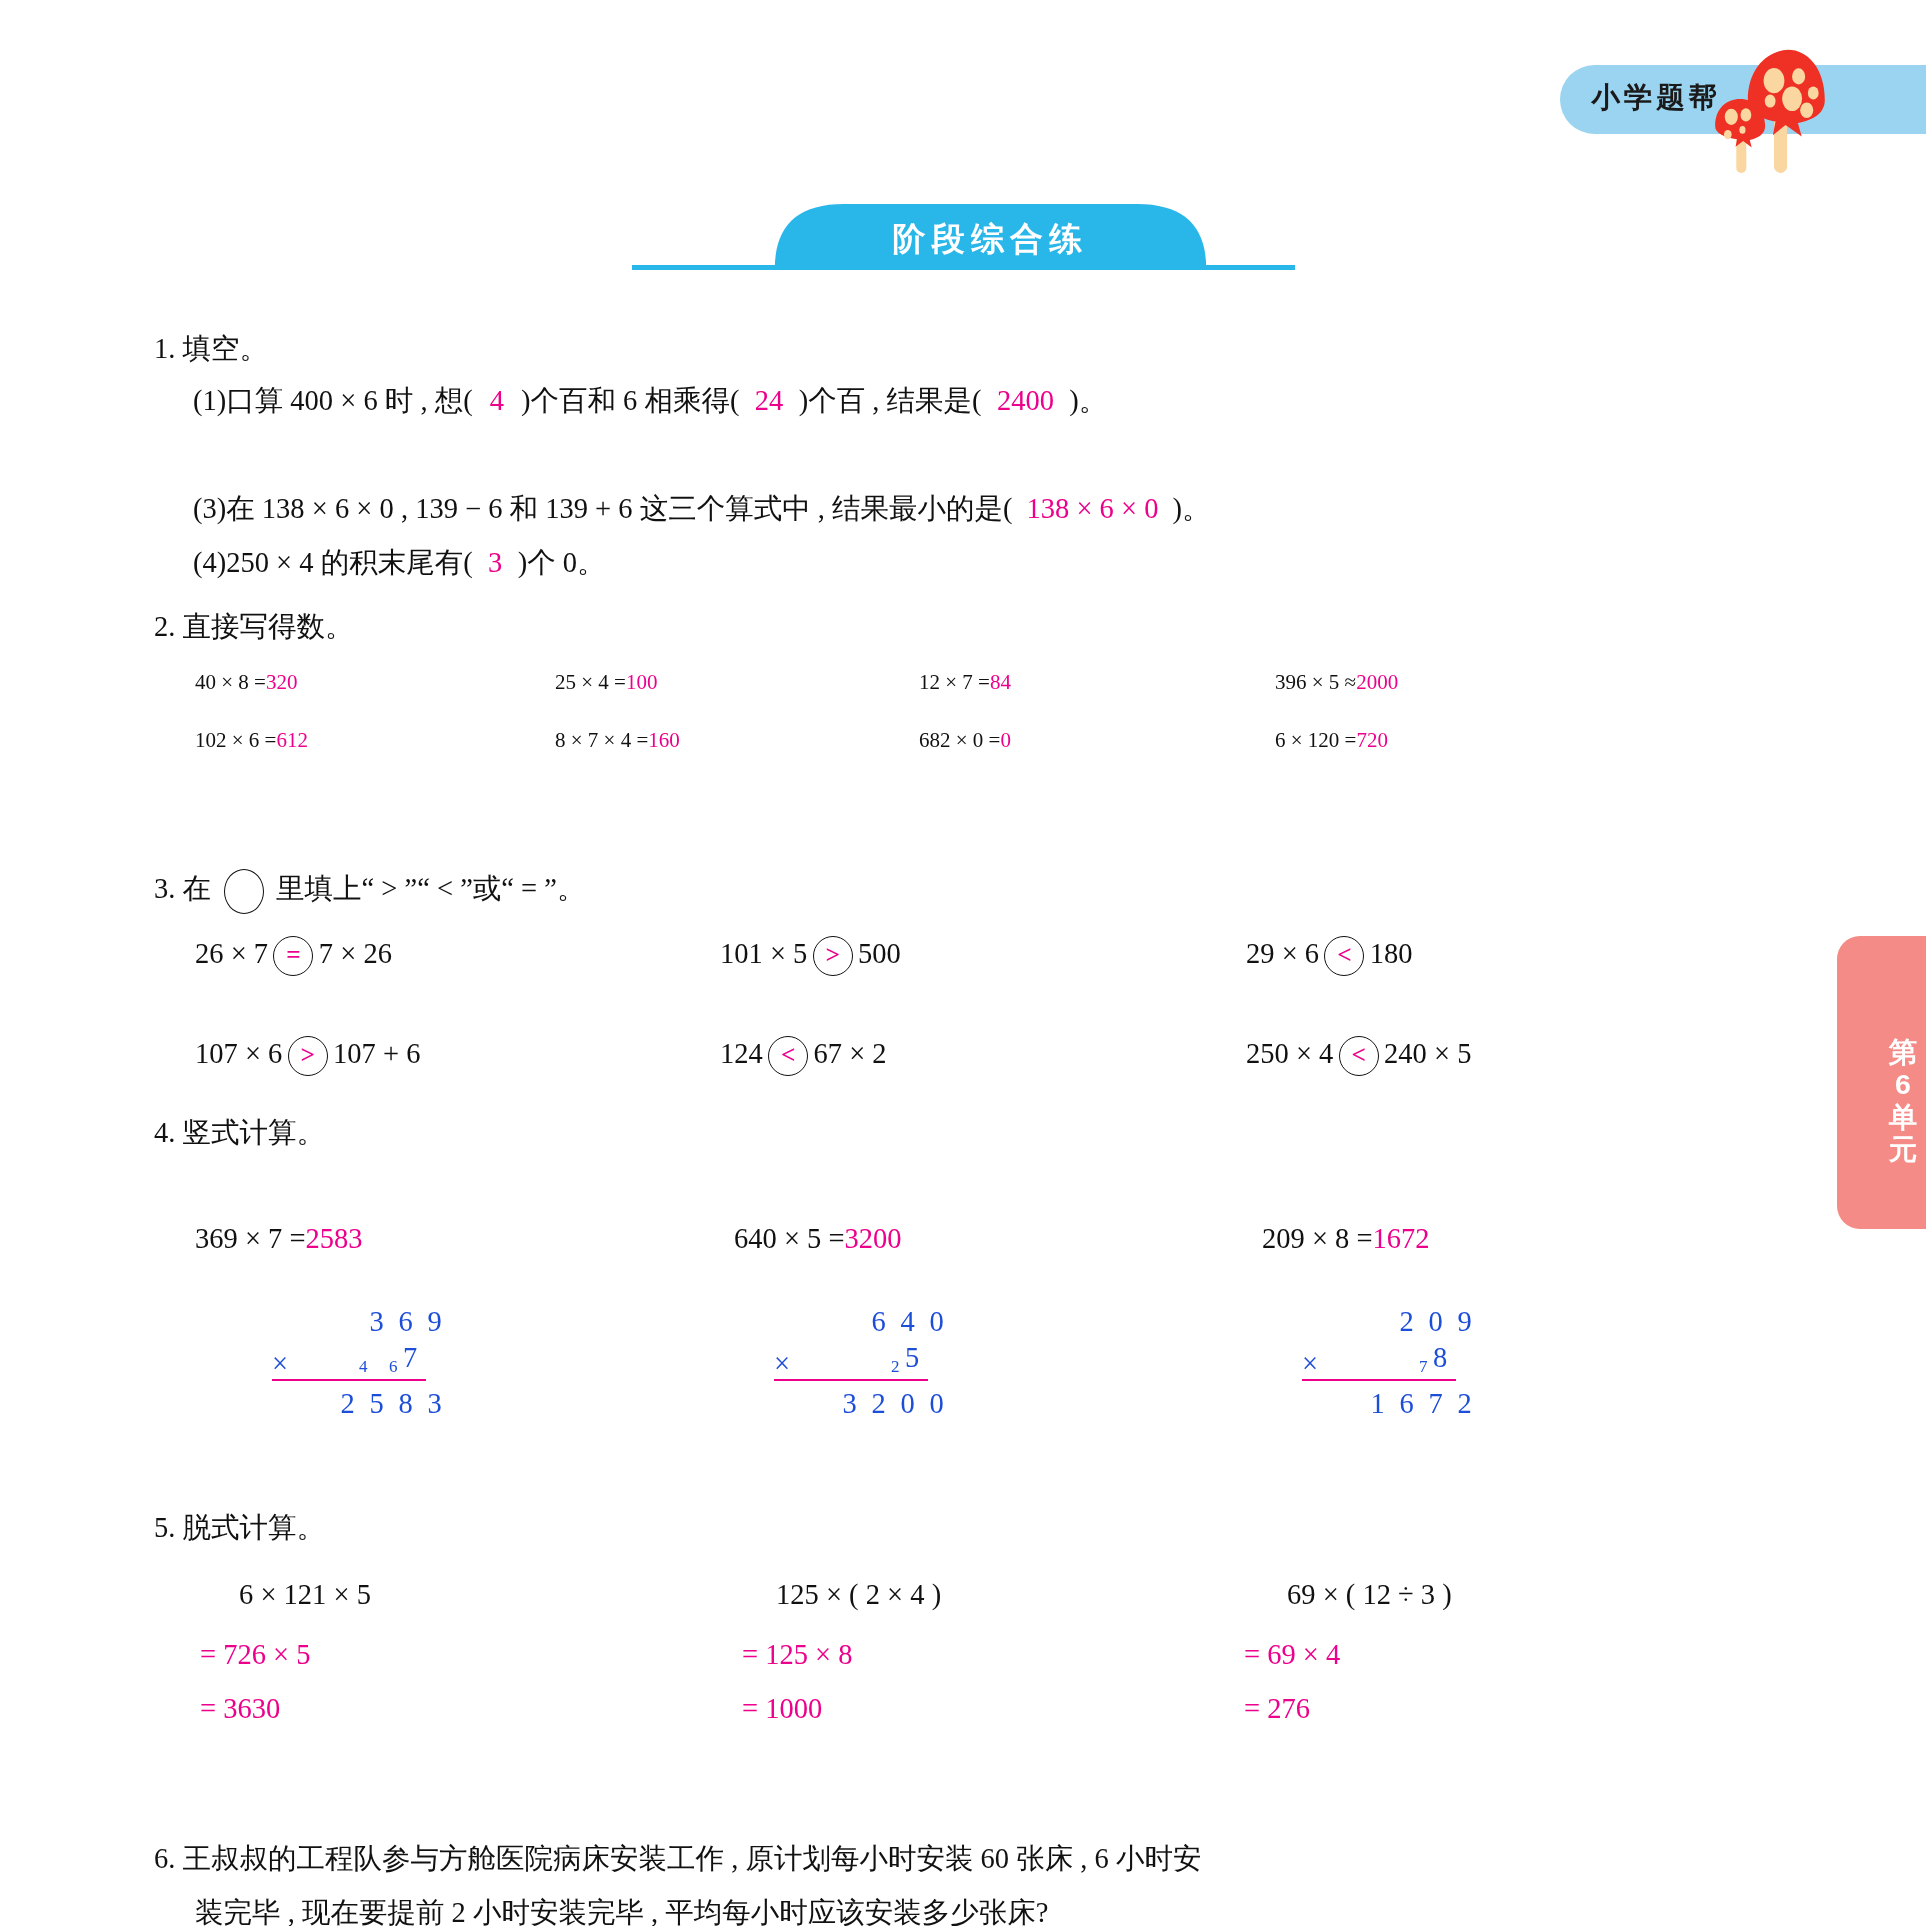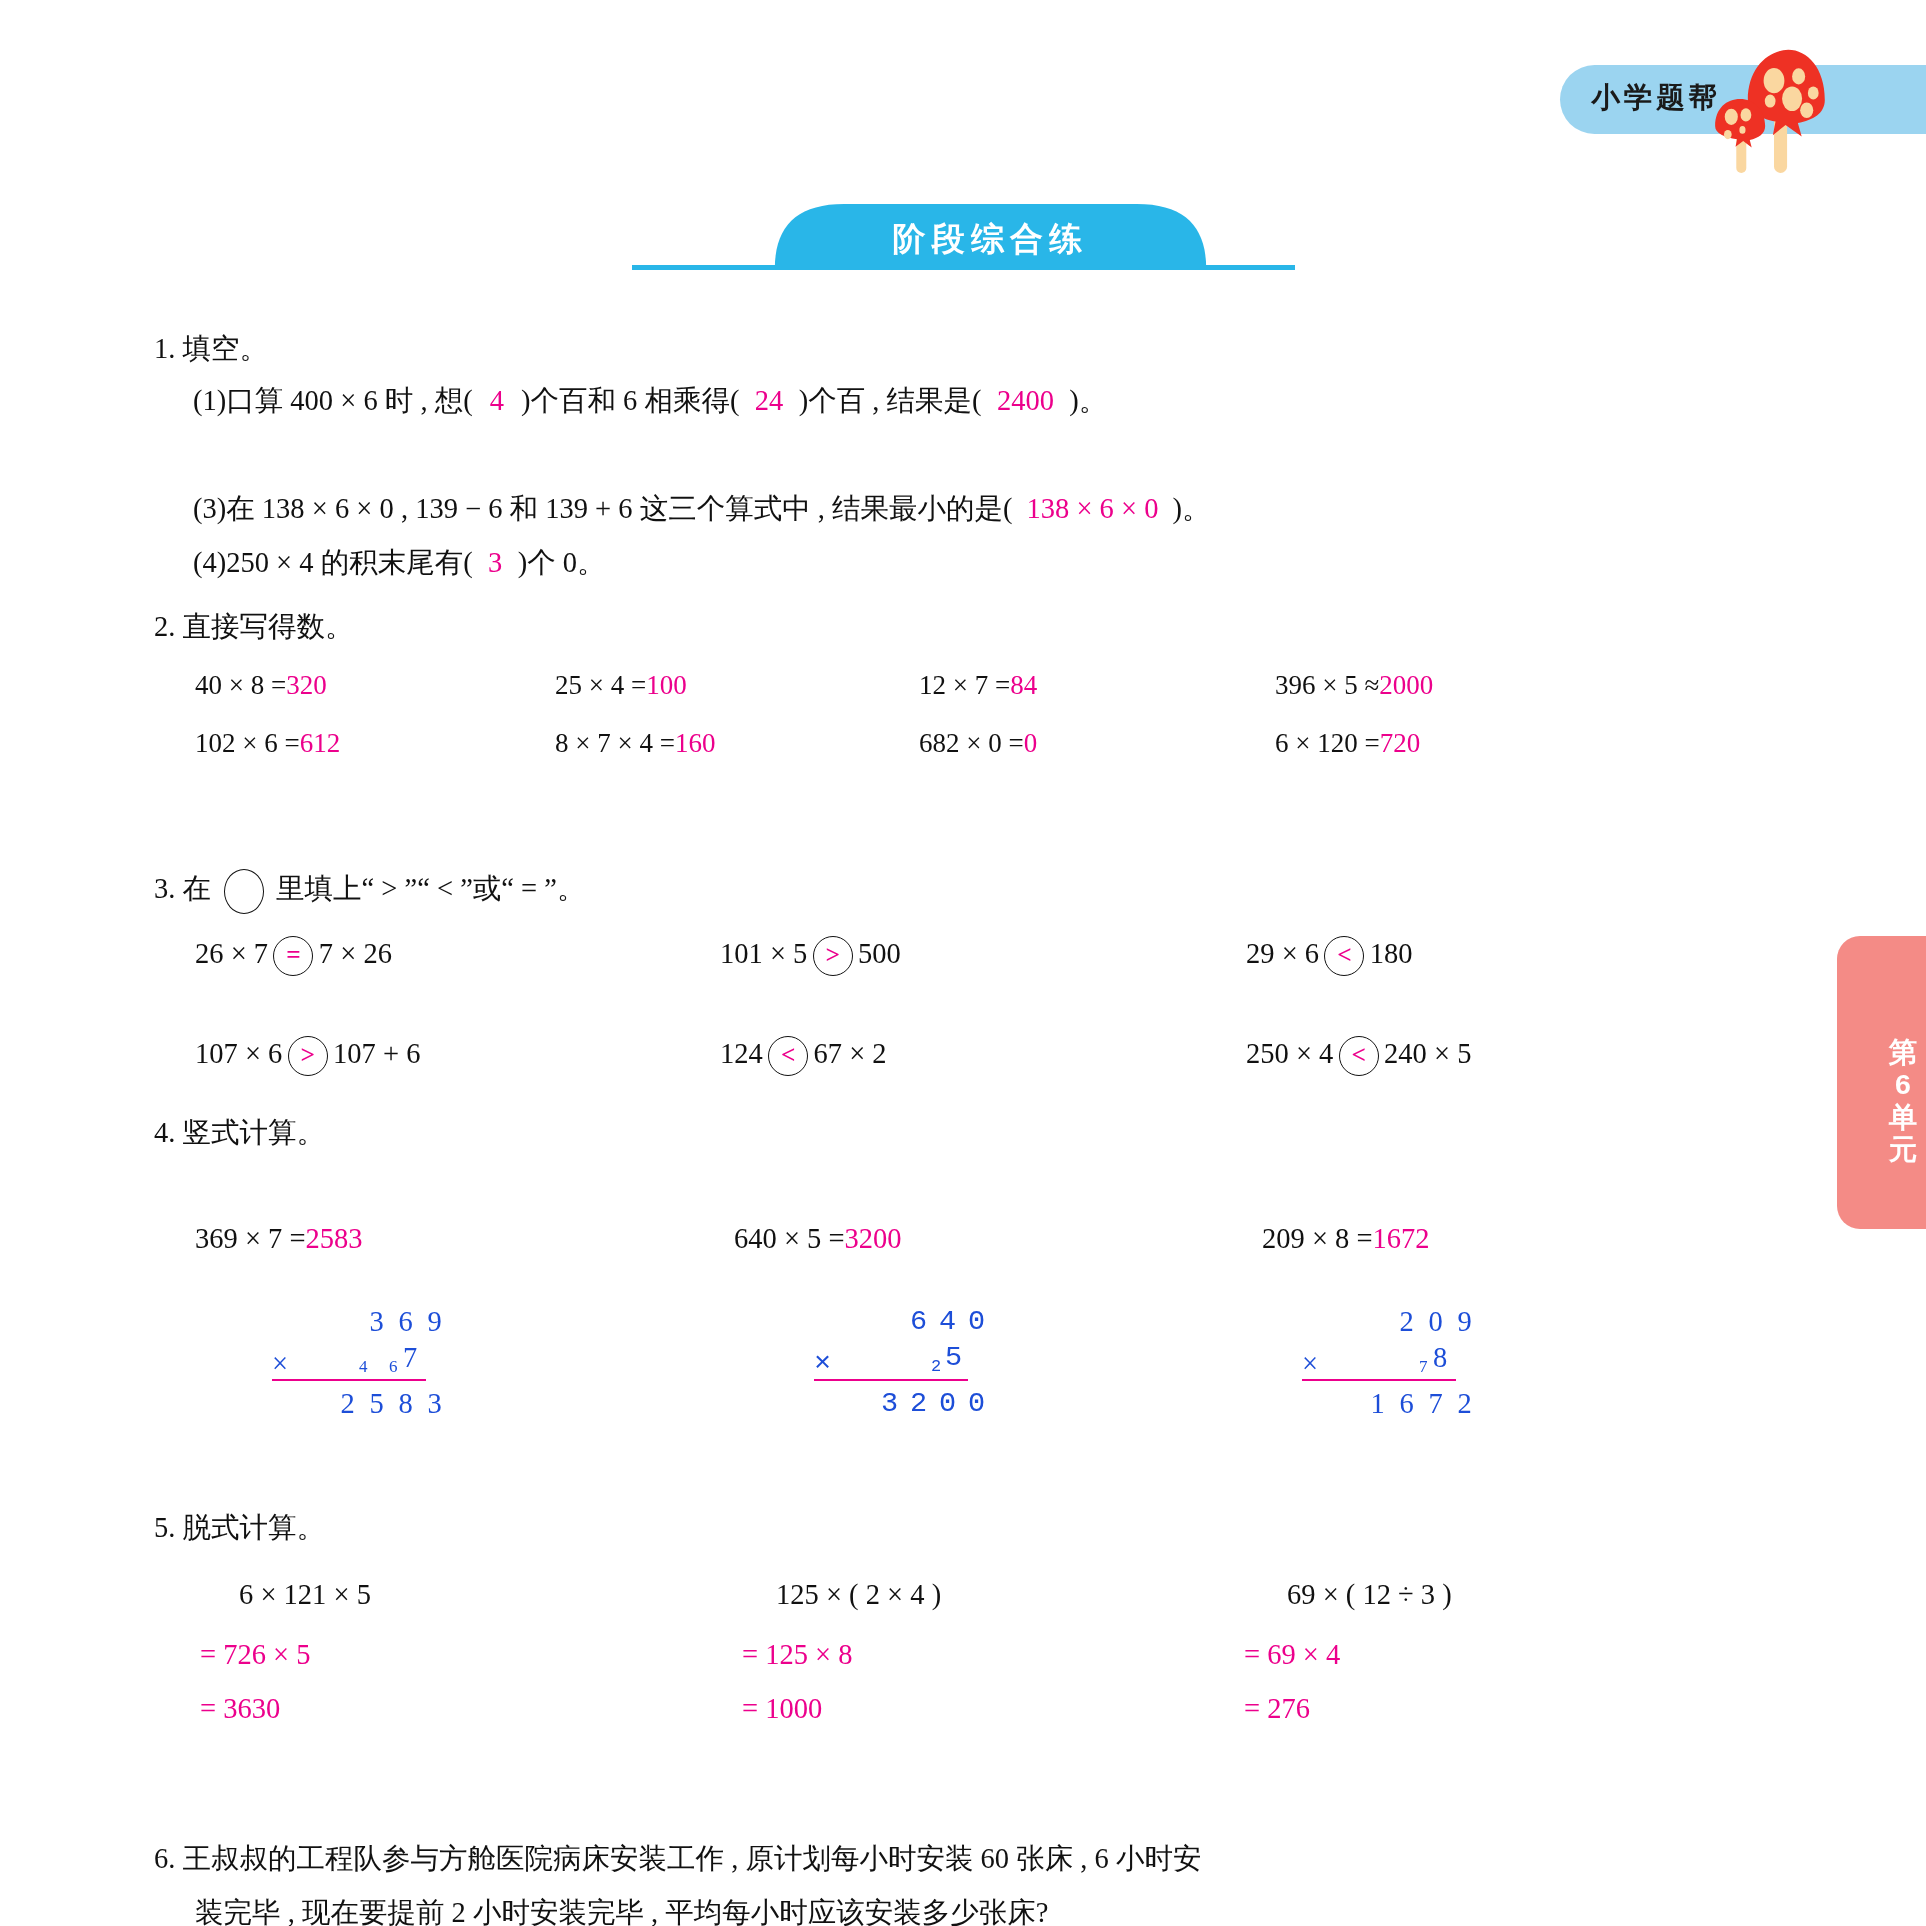--- a/index.html
+++ b/index.html
@@ -44,21 +44,21 @@
   }
   .side-tab-text{
     position:absolute;right:36px;top:1036px;width:58px;
     font-family:"Liberation Sans","DejaVu Sans",sans-serif;
     font-size:28.5px;font-weight:700;color:#ffffff;line-height:1.14;
     text-align:center;
   }
 
   
   .q{position:absolute;font-size:28.5px;color:#111;white-space:nowrap;line-height:1;}
-  .qs{position:absolute;font-size:27px;color:#111;white-space:nowrap;line-height:1;}
+  .qs{position:absolute;font-size:21px;color:#111;white-space:nowrap;line-height:1;}
   .ans{color:#ec008c;}
 
   
   .opcircle{
     display:inline-block;width:38px;height:38px;border:1.9px solid #111;border-radius:50%;
     text-align:center;line-height:34px;font-size:25.4px;vertical-align:middle;
     margin:0 5.4px;
   }
   .opcircle.empty{width:38px;height:43px;}
   .opcircle .ans{font-weight:700;}
@@ -175,21 +175,21 @@
       <span class="carry" style="position:absolute;left:117px;top:21.6px;">6</span>
       <span style="position:absolute;left:131px;top:7px;">7</span>
     </div>
     <div class="vline" style="width:154px;"></div>
     <div class="vrow" style="text-align:right;padding-right:3.9px;padding-top:8.5px;">
       <span class="digit">2</span><span class="digit">5</span><span class="digit">8</span><span class="digit">3</span>
     </div>
   </div>
 
   <div class="q" style="left:734px;top:1225px;"><span>640 × 5 =</span><span class="ans">3200</span></div>
-  <div class="vcalc" style="left:814px;top:1308px;width:181px;font-family:Liberation Mono, monospace;">
+  <div class="vcalc" style="left:774px;top:1308px;width:181px;">
     <div class="vrow" style="text-align:right;padding-right:3.9px;">
       <span class="digit">6</span><span class="digit">4</span><span class="digit">0</span>
     </div>
     <div class="vrow" style="position:relative;height:42px;">
       <span style="position:absolute;left:0;top:13px;">×</span>
       <span class="carry" style="position:absolute;left:117px;top:21.6px;">2</span>
       <span style="position:absolute;left:131px;top:7px;">5</span>
     </div>
     <div class="vline" style="width:154px;"></div>
     <div class="vrow" style="text-align:right;padding-right:3.9px;padding-top:8.5px;">

